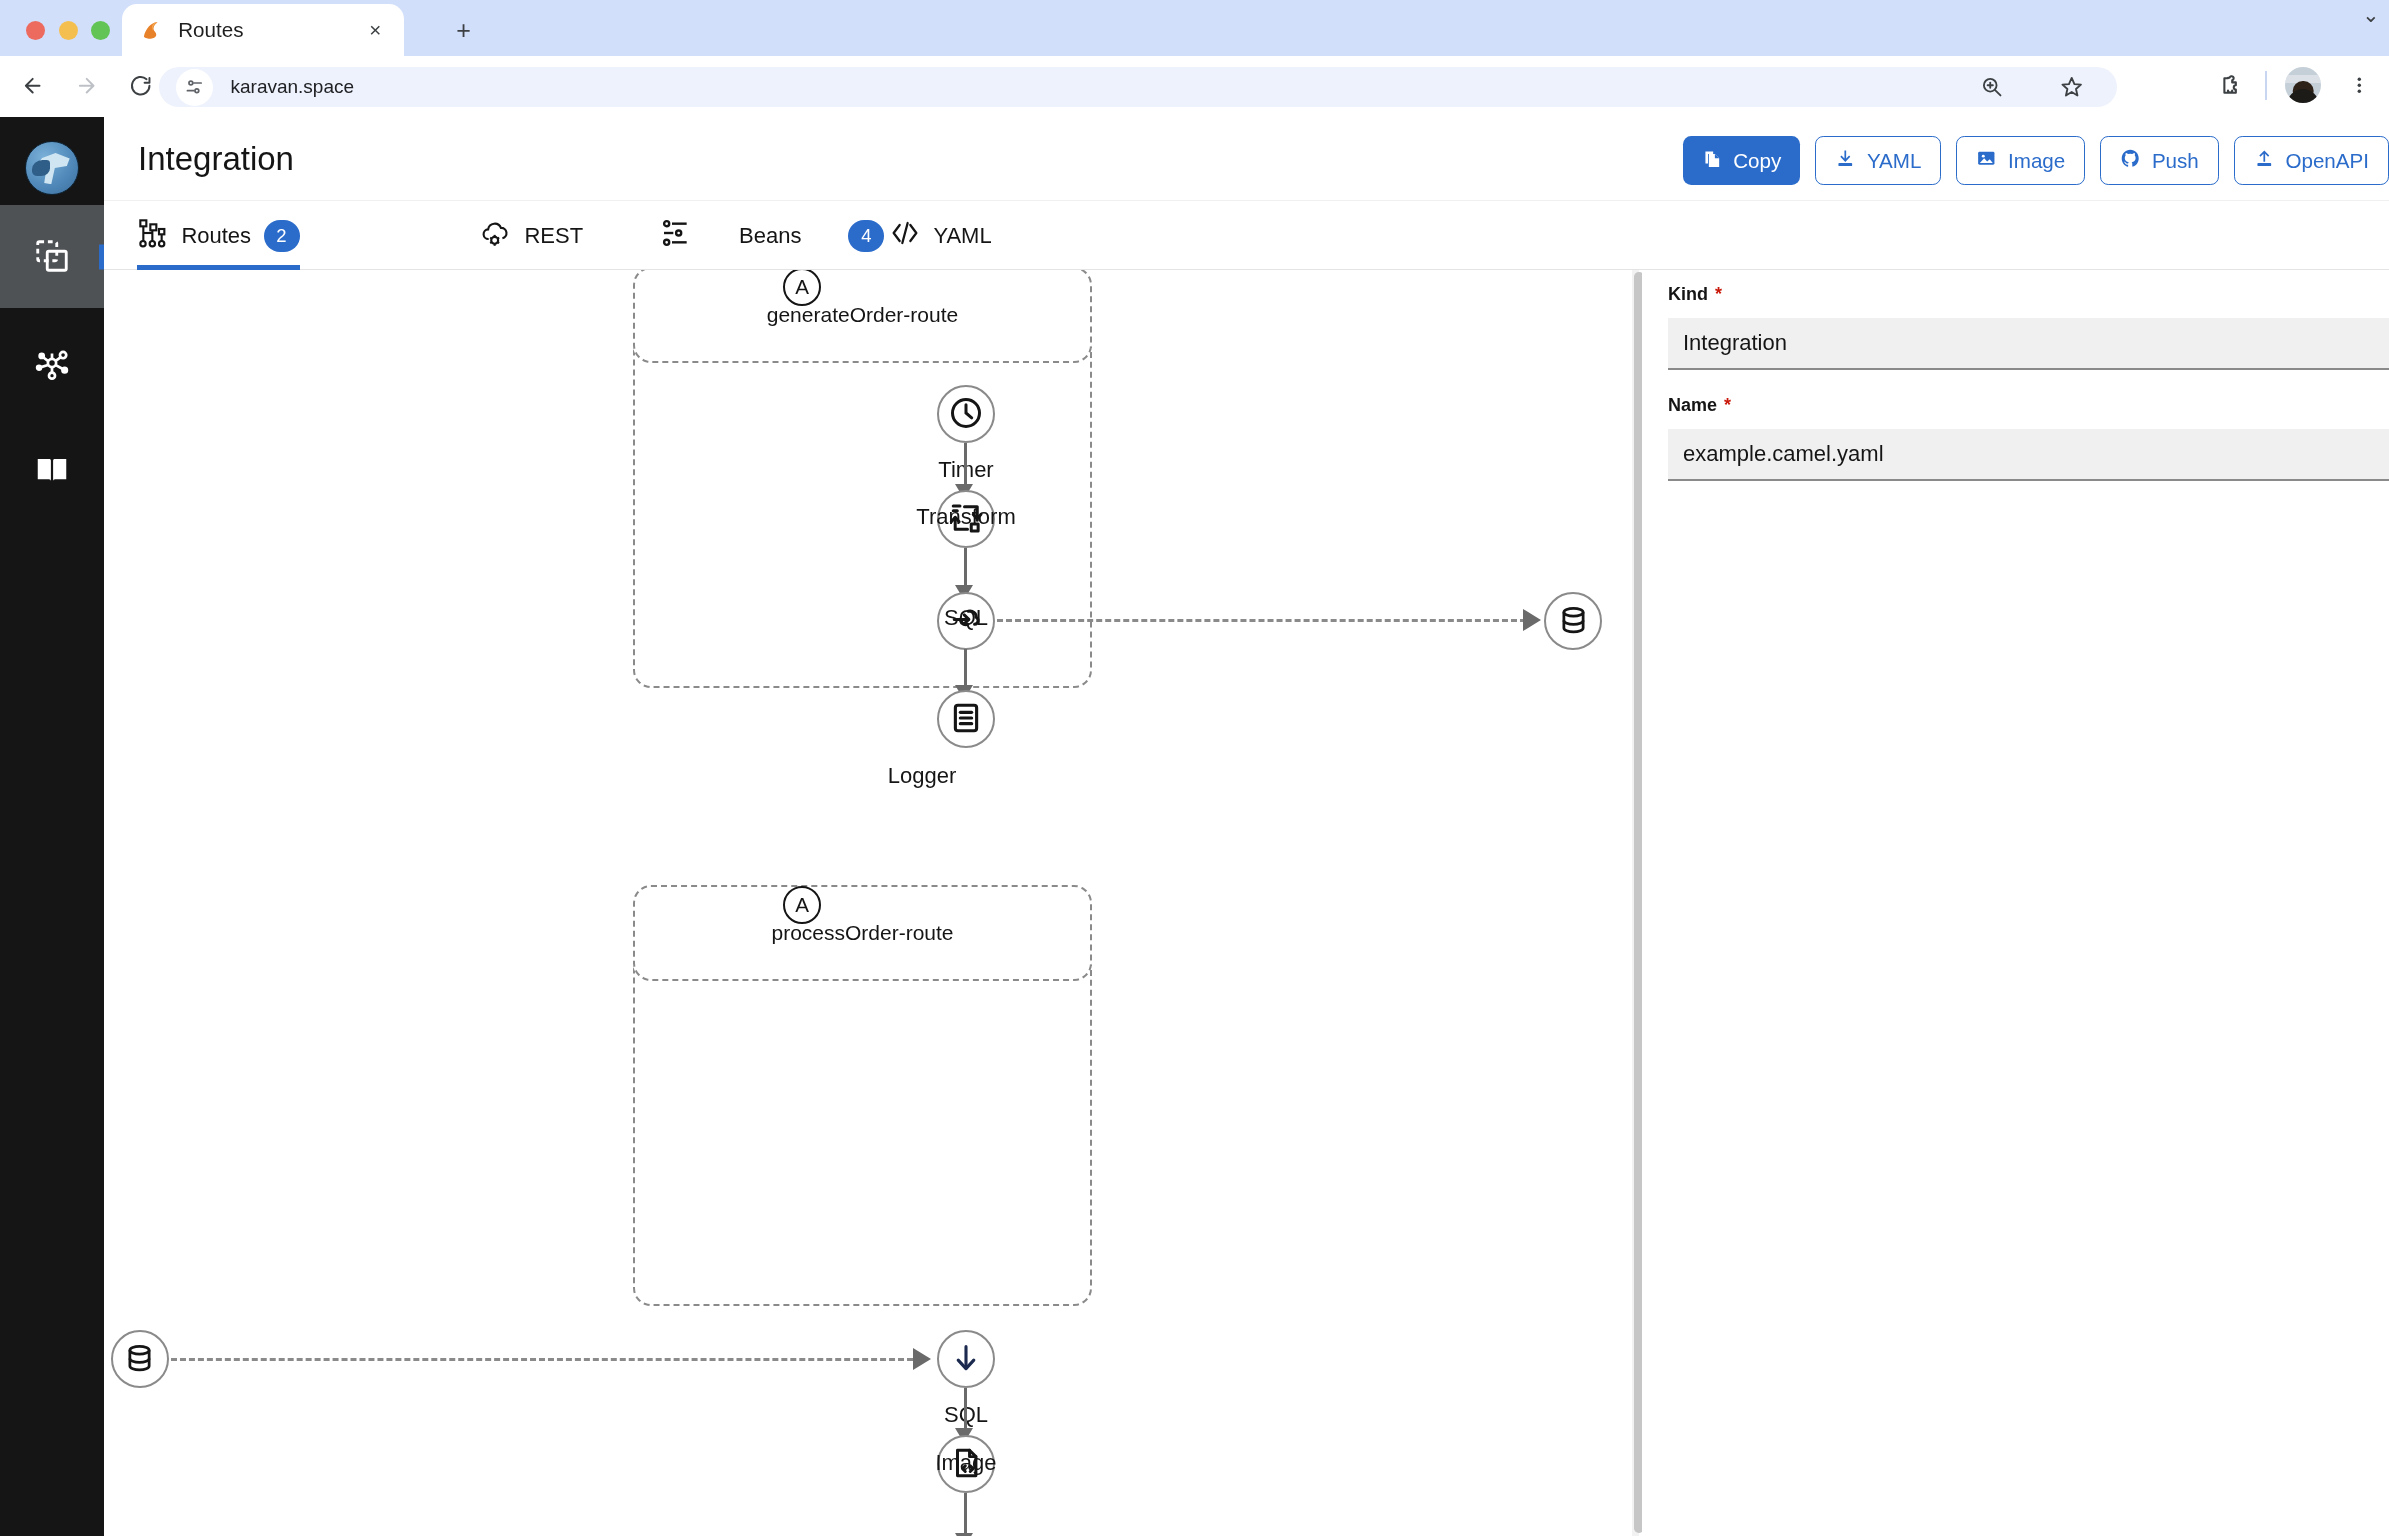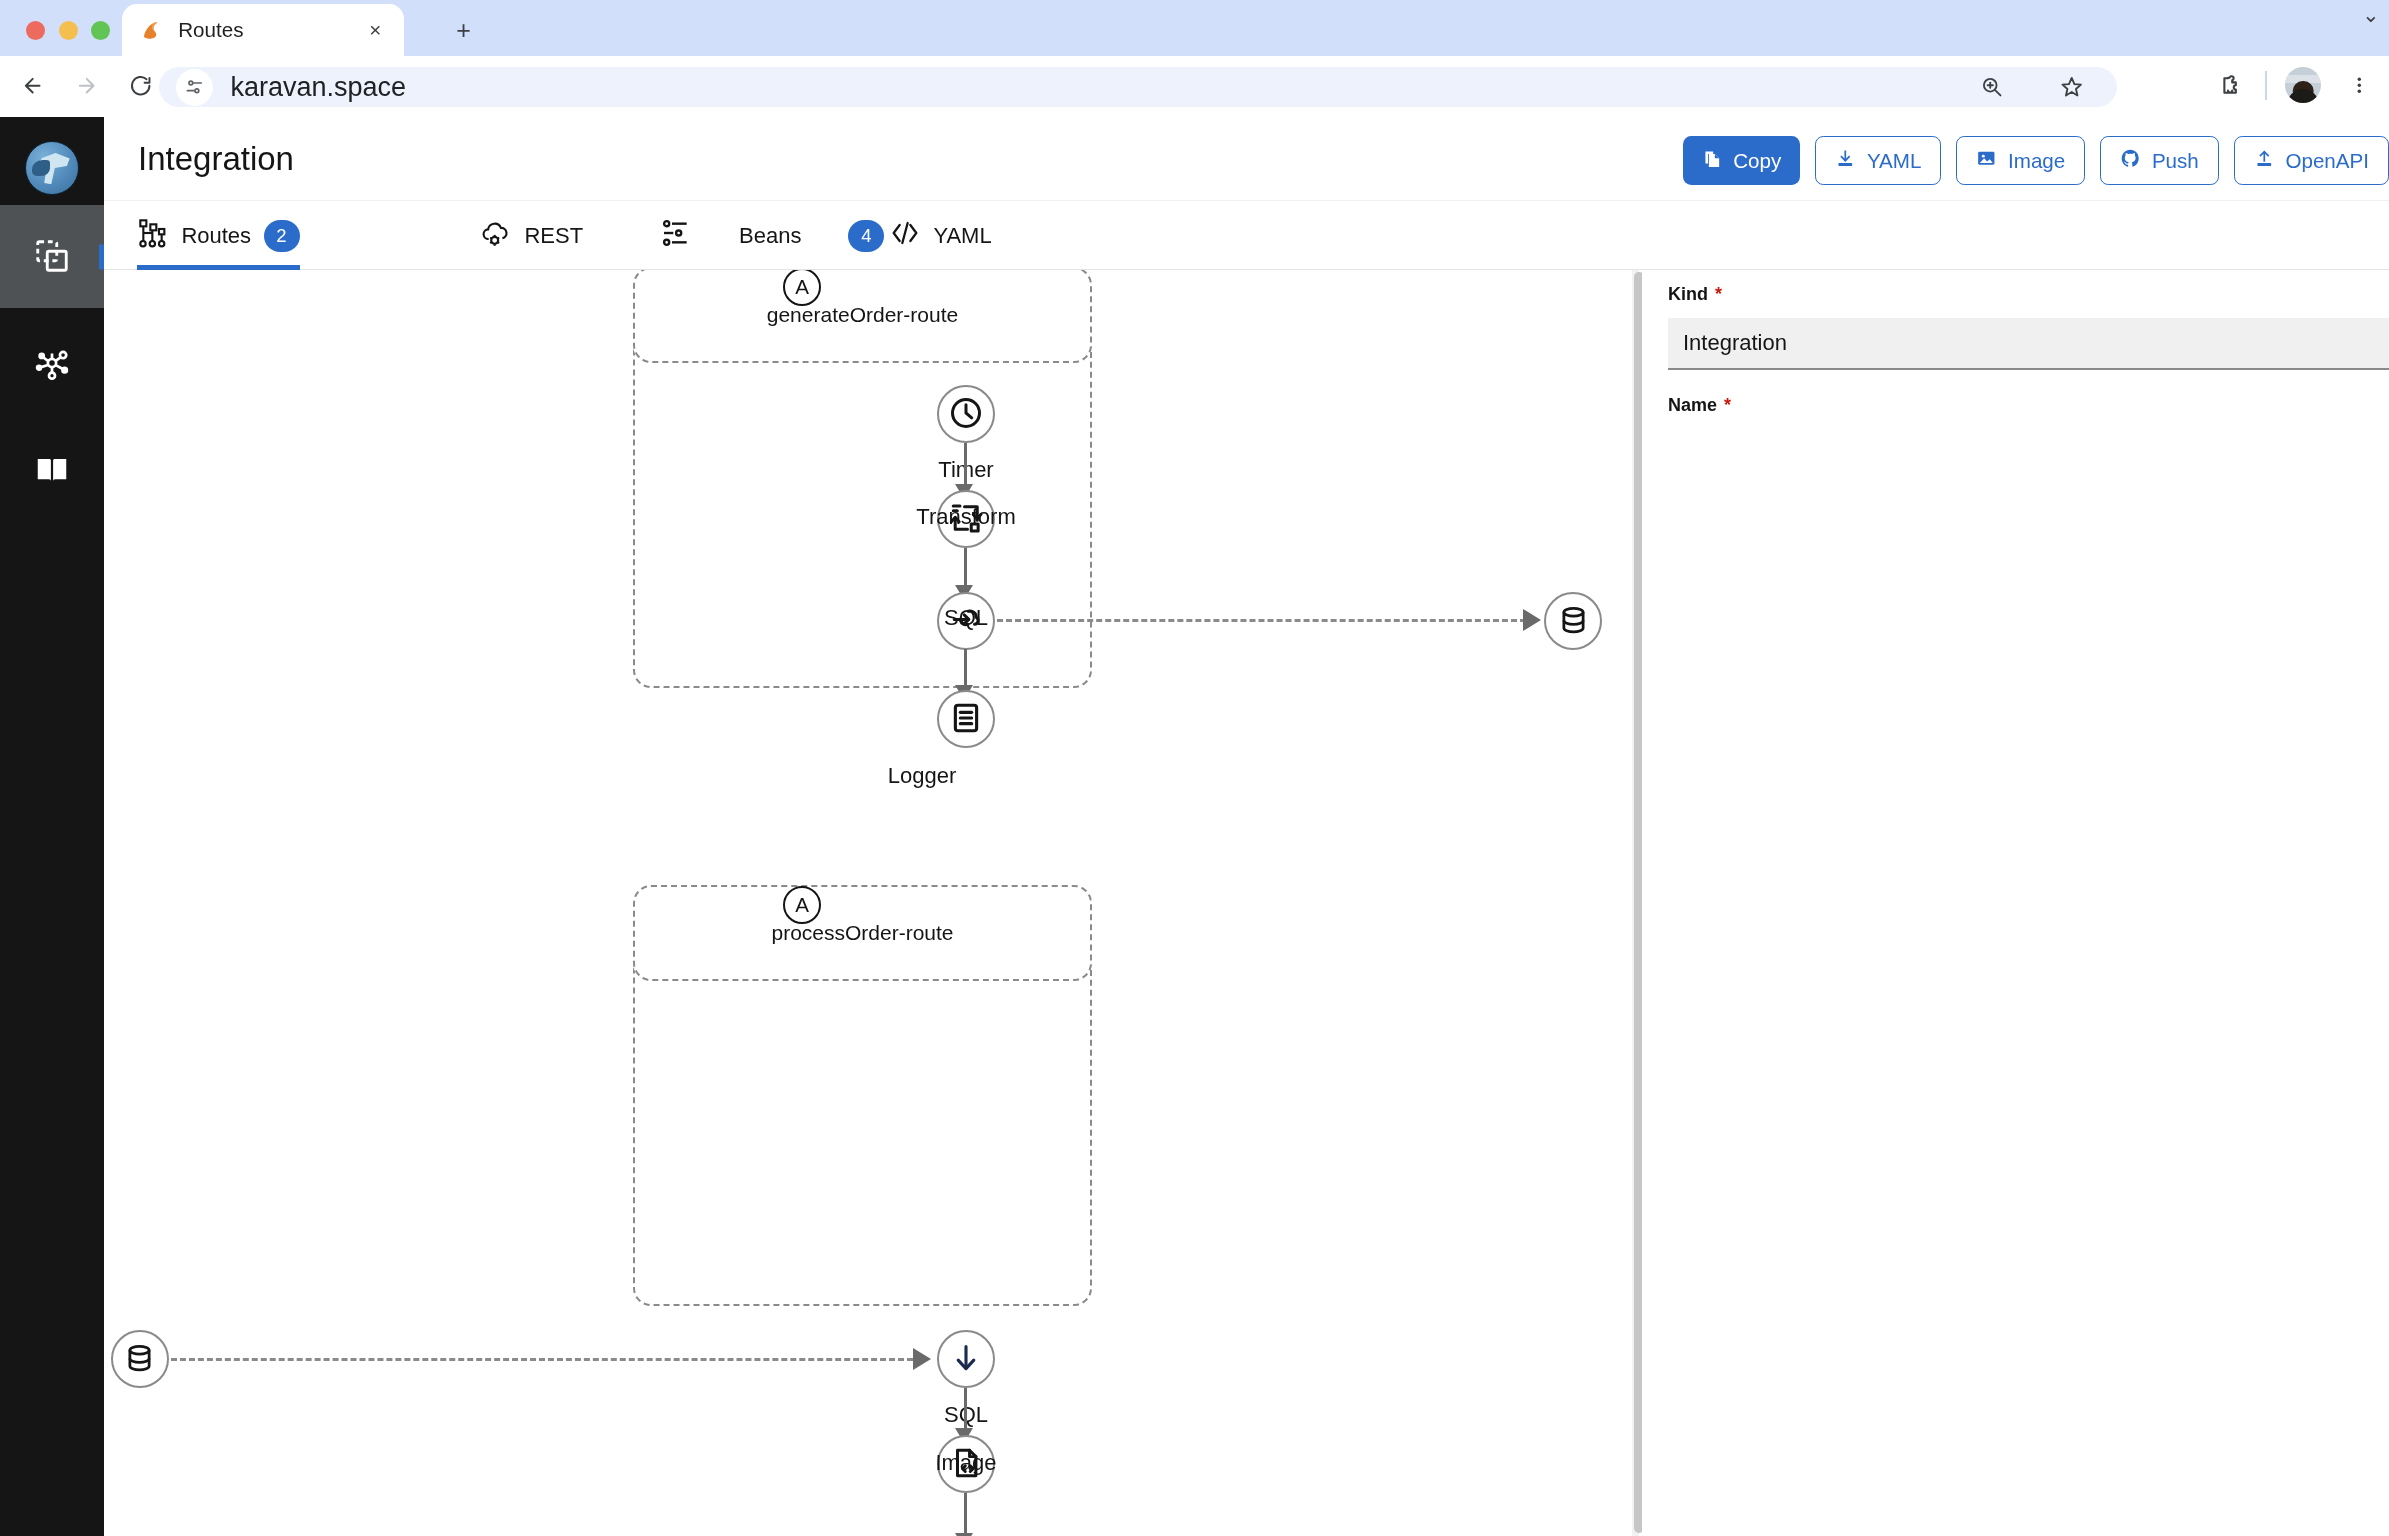--- a/index.html
+++ b/index.html
@@ -46,21 +46,21 @@
              justify-content:center; color:#3c4043; }
   .nav-btn.disabled { color:#bdc1c6; }
   #omnibox {
     position:absolute; left:159px; top:11px; width:1958px; height:40px;
     background:#eef2fc; border-radius:20px; display:flex; align-items:center; padding-left:16.5px;
   }
   #site-info-chip {
     width:37px; height:37px; border-radius:50%; background:#ffffff;
     display:flex; align-items:center; justify-content:center; flex:none;
   }
-  #omnibox-url { margin-left:18px; font-size:27px; color:#202124; }
+  #omnibox-url { margin-left:18px; font-size:19px; color:#202124; }
   #omnibox-actions { position:absolute; right:25px; top:0; height:40px; display:flex;
                      align-items:center; gap:40px; }
   #toolbar-right { position:absolute; right:9.6px; top:9px; display:flex; align-items:center; gap:18px; }
   .tb-icon { width:40px; height:40px; display:flex; align-items:center; justify-content:center; color:#3c4043; }
   #tb-divider { width:2.1px; height:29px; background:#c9d6f2; }
   #avatar { width:36px; height:36px; border-radius:50%; overflow:hidden; background:#c5cfd8; position:relative; }
   #avatar .head { position:absolute; left:50%; top:13.7px; transform:translateX(-50%);
                   width:20.6px; height:20.6px; border-radius:50%; background:#2e2218; }
   #avatar .body { position:absolute; left:50%; bottom:-2.7px; transform:translateX(-50%);
                   width:32px; height:16.5px; border-radius:16px 16px 0 0; background:#1d1b18; }
@@ -550,15 +550,16 @@
 
   <div id="right-panel">
     <div class="field-label" style="left:26px; top:13.7px;">
       <span>Kind</span><span class="field-req">*</span>
     </div>
     <div class="field-input" style="left:26px; top:48px; width:721px;">Integration</div>
 
     <div class="field-label" style="left:26px; top:125px;">
       <span>Name</span><span class="field-req">*</span>
     </div>
+    <div class="field-input" style="left:26px; top:159px; width:721px;">example.camel.yaml</div>
   </div>
 </div>
 
 
 </body></html>

